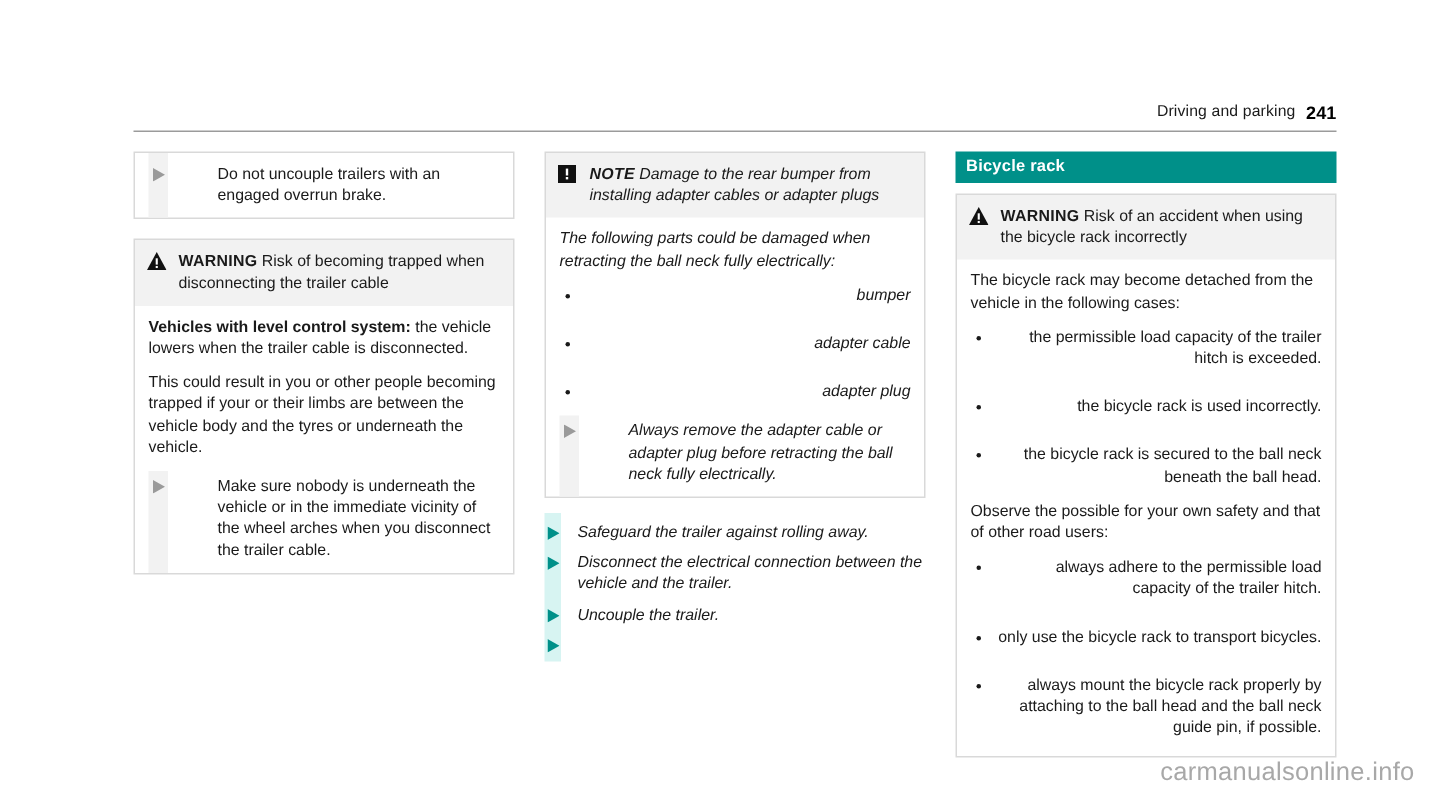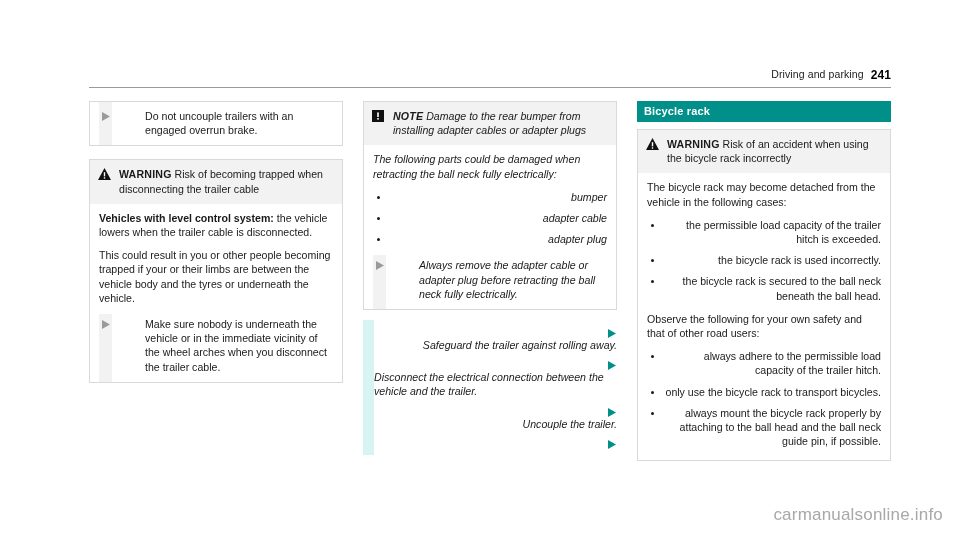--- a/index.html
+++ b/index.html
@@ -128,22 +128,21 @@
     position: absolute;
     left: 0;
     top: 0;
     bottom: 0;
     width: 11px;
     background: #d7f4f2;
   }
   .step-item {
     position: relative;
     display: flex;
-    align-items: flex-end;
-    flex-direction: column;
+    align-items: flex-start;
   }
   .step-item + .step-item { margin-top: 6px; }
   .step-arrow {
     position: relative;
     z-index: 2;
     flex: 0 0 auto;
     width: 11px;
     display: flex;
     justify-content: center;
     padding-top: 3px;
@@ -193,21 +192,21 @@
     padding: 0;
     text-align: right;
   }
   ul.dots li {
     position: relative;
     padding-left: 16px;
     font-size: 10.6px;
     line-height: 14.2px;
     color: #1a1a1a;
   }
-  ul.dots li + li { margin-top: 7px; }
+  ul.dots li + li { margin-top: 18px; }
   ul.dots li::before {
     content: "";
     position: absolute;
     left: 4px;
     top: 6px;
     width: 3px;
     height: 3px;
     border-radius: 50%;
     background: #1a1a1a;
   }
@@ -390,21 +389,21 @@
           <b class="kw">WARNING</b><span> </span><span>Risk of an accident when using the bicycle rack incorrectly</span>
         </span>
       </div>
       <div class="alert-body" style="padding-bottom:12px;">
         <p class="body">The bicycle rack may become detached from the vehicle in the following cases:</p>
         <ul class="dots">
           <li>the permissible load capacity of the trailer hitch is exceeded.</li>
           <li>the bicycle rack is used incorrectly.</li>
           <li>the bicycle rack is secured to the ball neck beneath the ball head.</li>
         </ul>
-        <p class="body" style="margin-top:9px;">Observe the following for your own safety and that of other road users:</p>
+        <p class="body" style="margin-top:9px;">Observe the possible for your own safety and that of other road users:</p>
         <ul class="dots">
           <li>always adhere to the permissible load capacity of the trailer hitch.</li>
           <li>only use the bicycle rack to transport bicycles.</li>
           <li>always mount the bicycle rack properly by attaching to the ball head and the ball neck guide pin, if possible.</li>
         </ul>
       </div>
     </div>
 
   </div>
 

